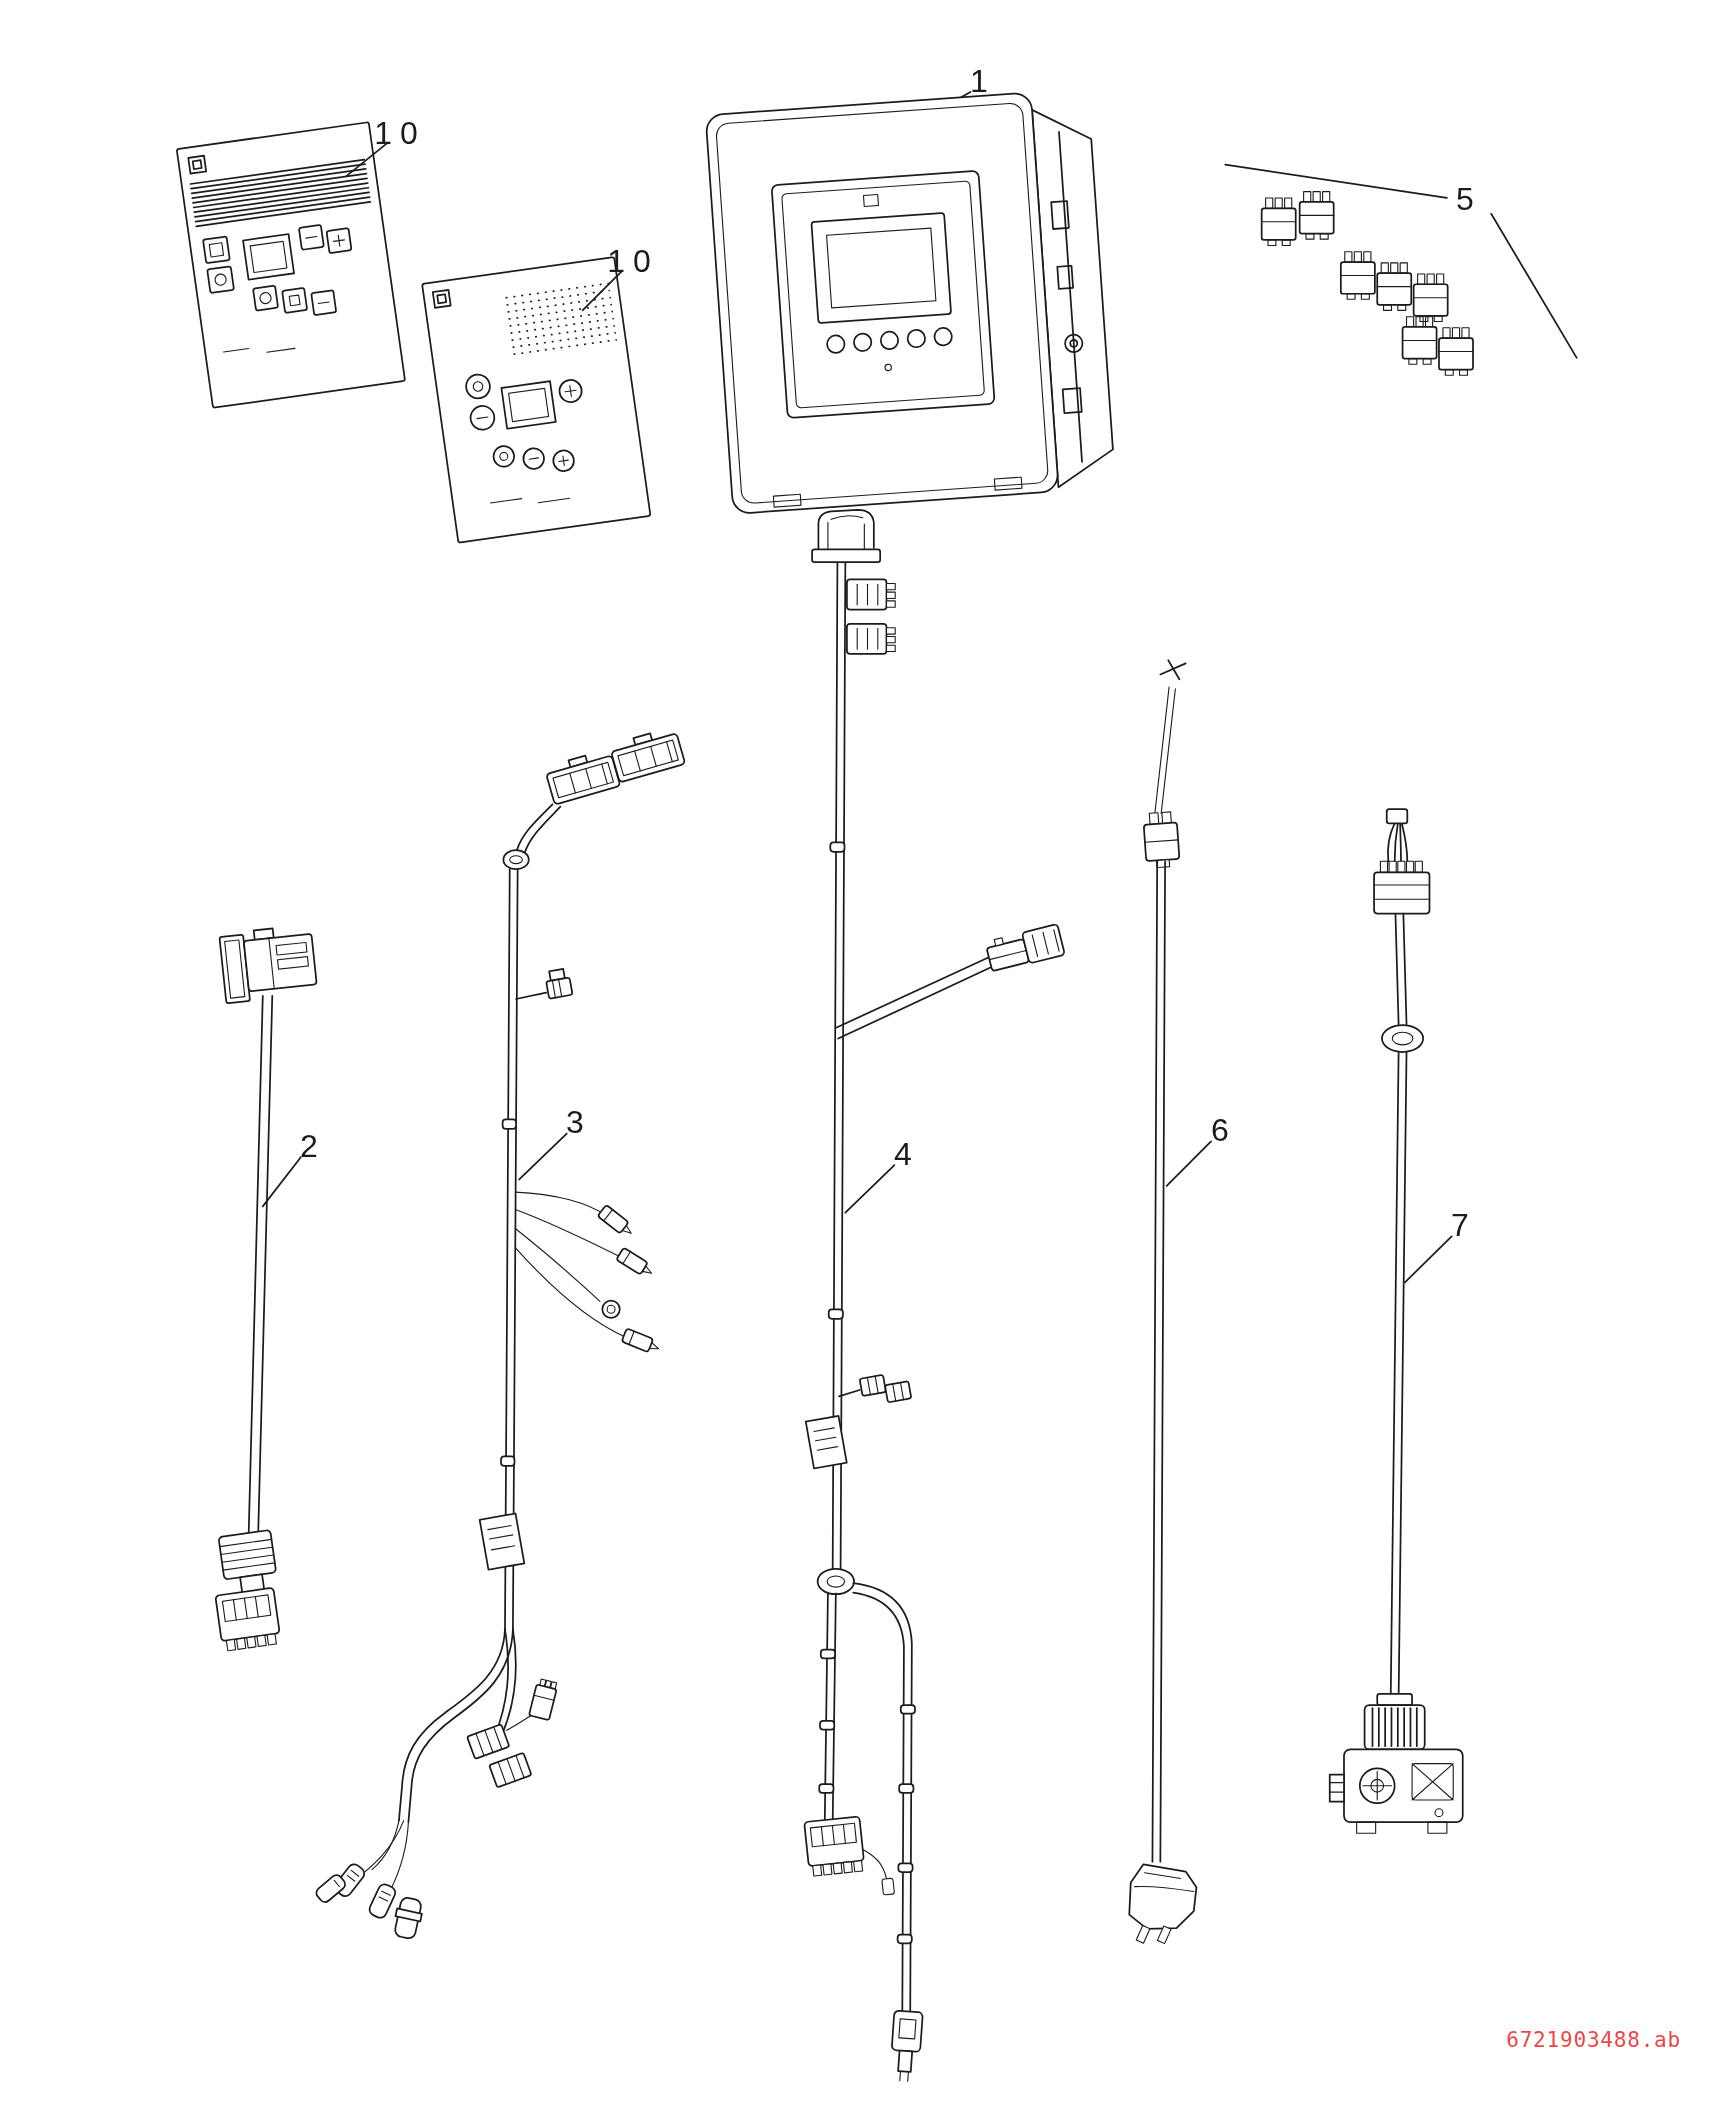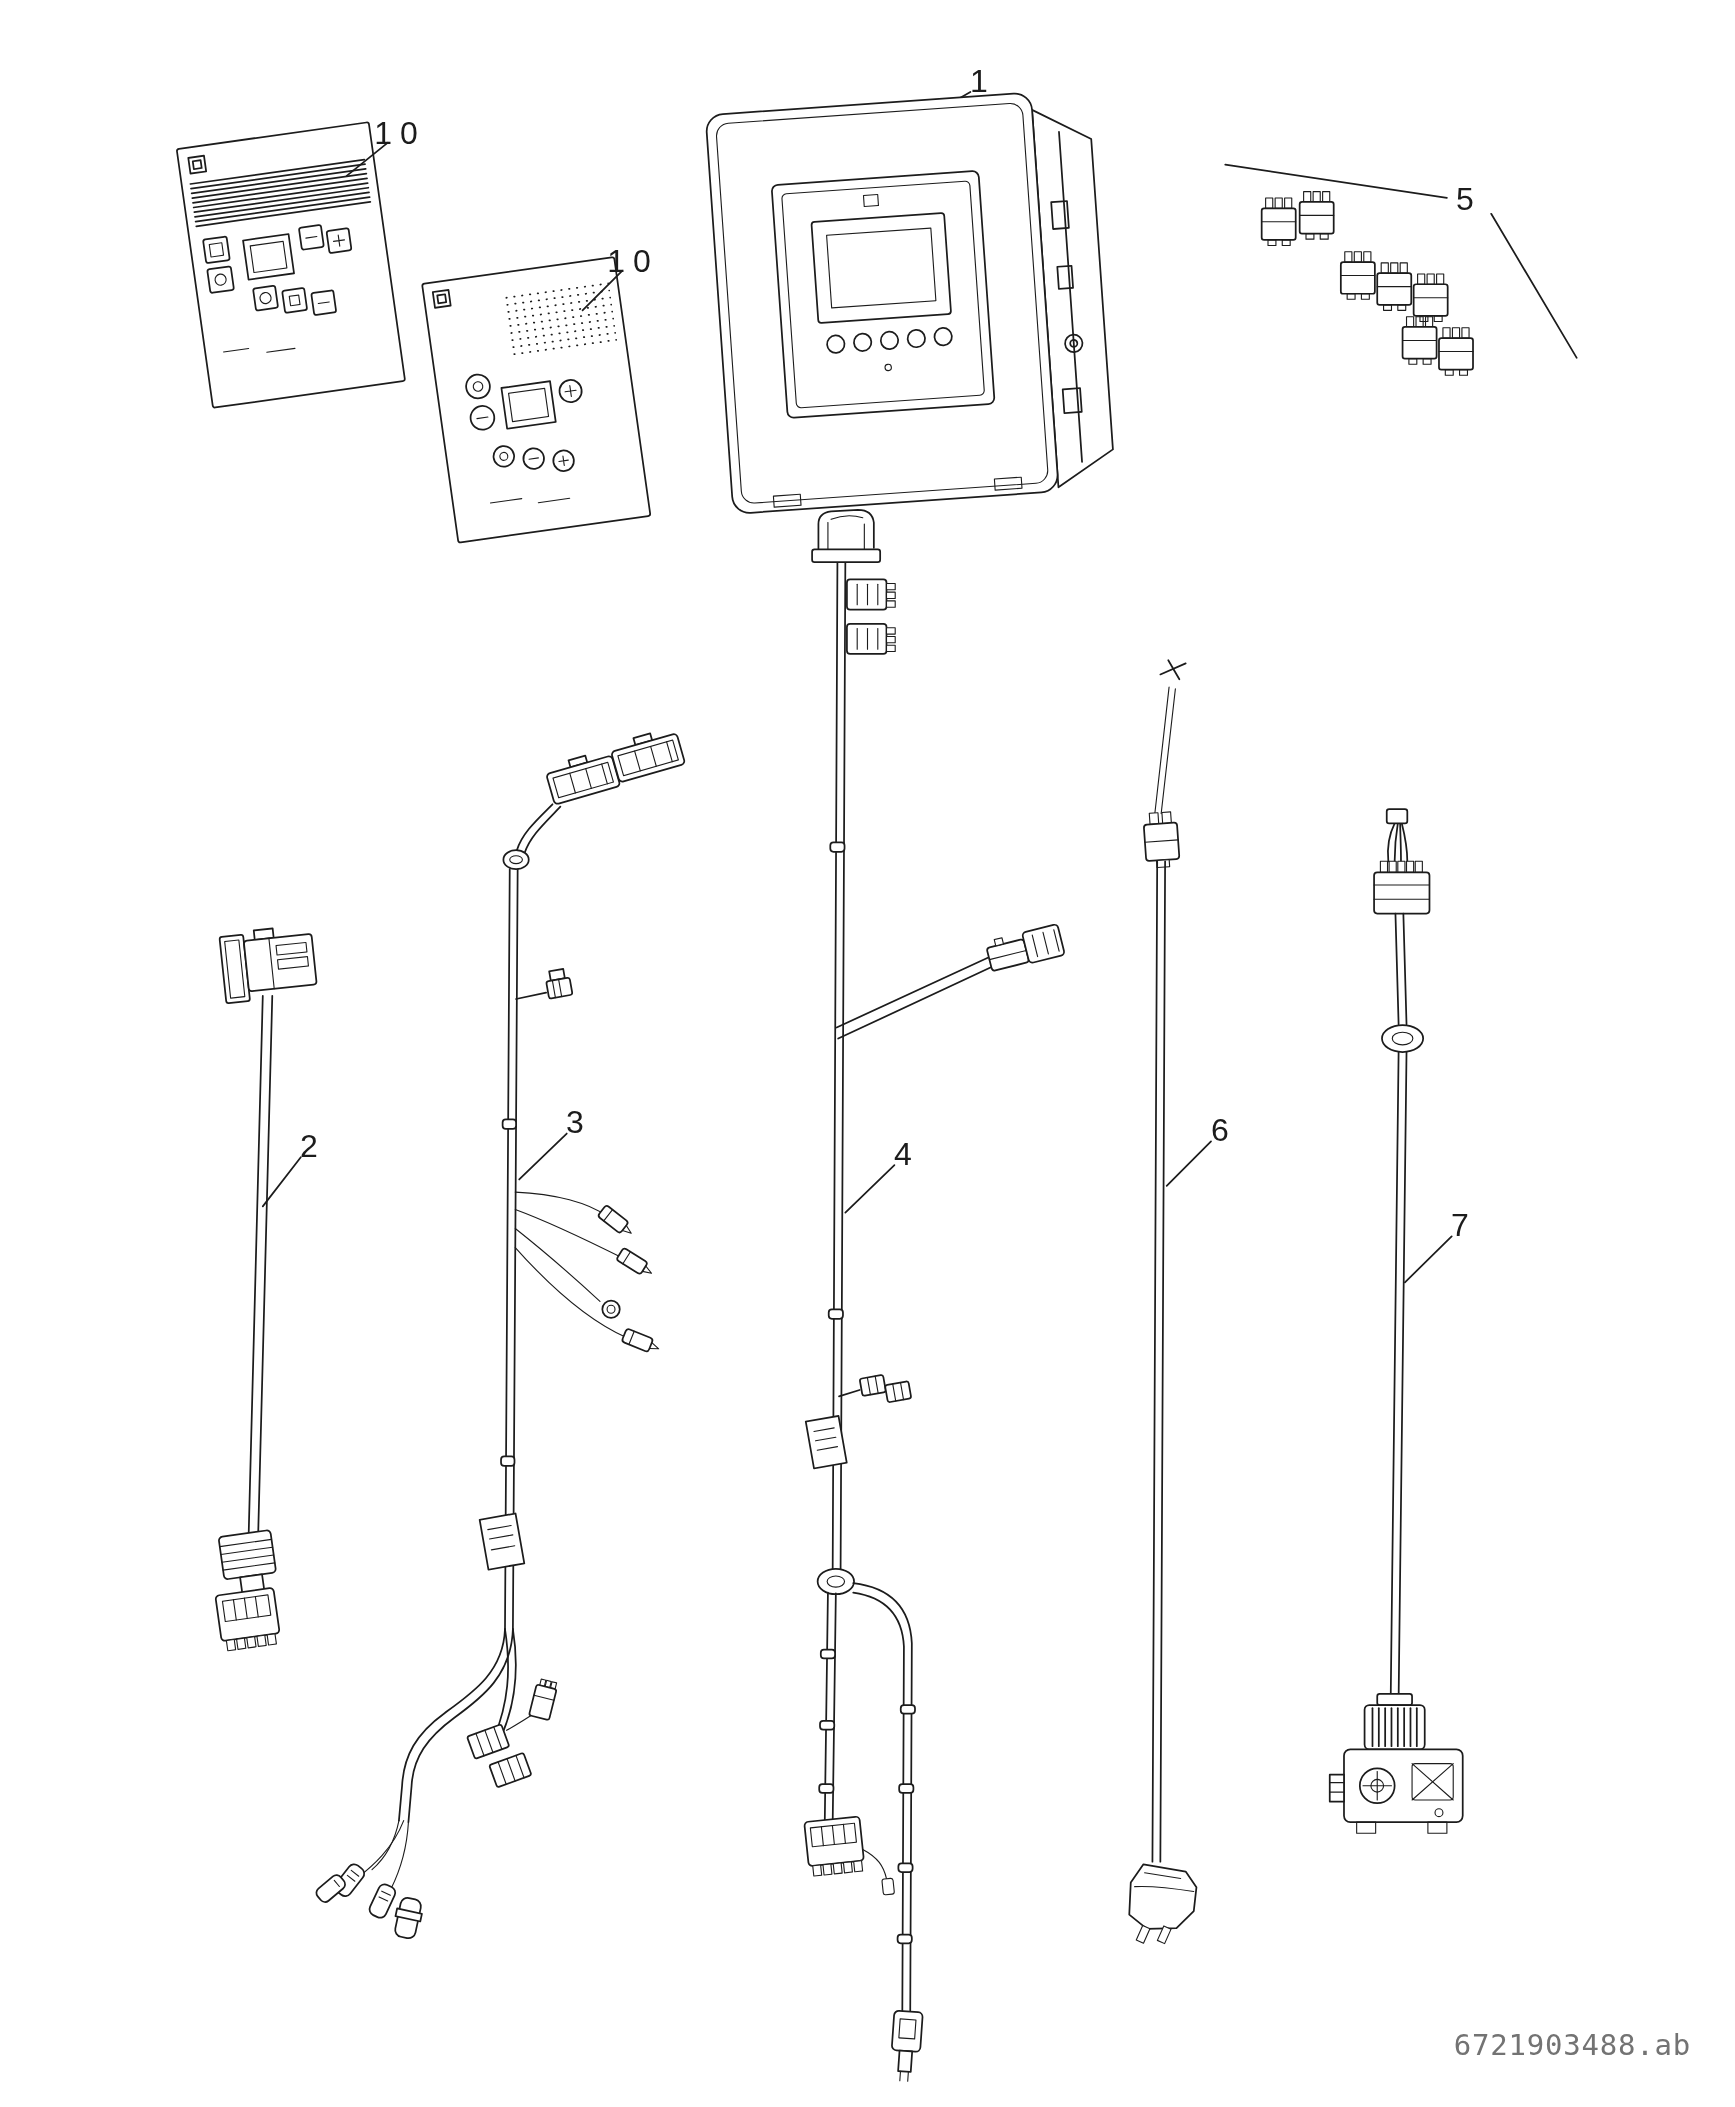--- a/index.html
+++ b/index.html
@@ -5,21 +5,21 @@
   :root { --line:#1c1c1c; }
   * { margin:0; padding:0; box-sizing:border-box; }
   body { background:#ffffff; font-family:"Liberation Sans", sans-serif; }
   .canvas { position:relative; width:1735px; height:2108px; background:#ffffff; overflow:hidden; }
   .art { position:absolute; left:0; top:0; }
   #art * { stroke:var(--line); fill:none; stroke-width:2.2; stroke-linecap:round; stroke-linejoin:round; }
   #art .thin { stroke-width:1.4; }
   #art .w { fill:#ffffff; }
   #art .dots { stroke-width:3.2; stroke-dasharray:0.6 9.4; }
   .callout { position:absolute; transform:translate(-50%,-50%); font-size:32px; letter-spacing:8px; color:#1c1c1c; white-space:nowrap; }
-  .docnum { position:absolute; right:44px; top:2028px; font-family:"DejaVu Sans Mono", monospace; font-size:29px; letter-spacing:0.8px; color:#737373; }
+  .docnum { position:absolute; right:54px; top:2028px; font-family:"DejaVu Sans Mono", monospace; font-size:21px; letter-spacing:0.8px; color:#ef4444; }
 </style>
 </head>
 <body>
 
 <div class="canvas">
 <svg id="art" class="art" width="1735" height="2108" viewBox="0 0 2192 2663">
 
   <g class="thin">
     <line x1="490" y1="180" x2="438" y2="222"></line>
     <line x1="786" y1="342" x2="736" y2="392"></line>

